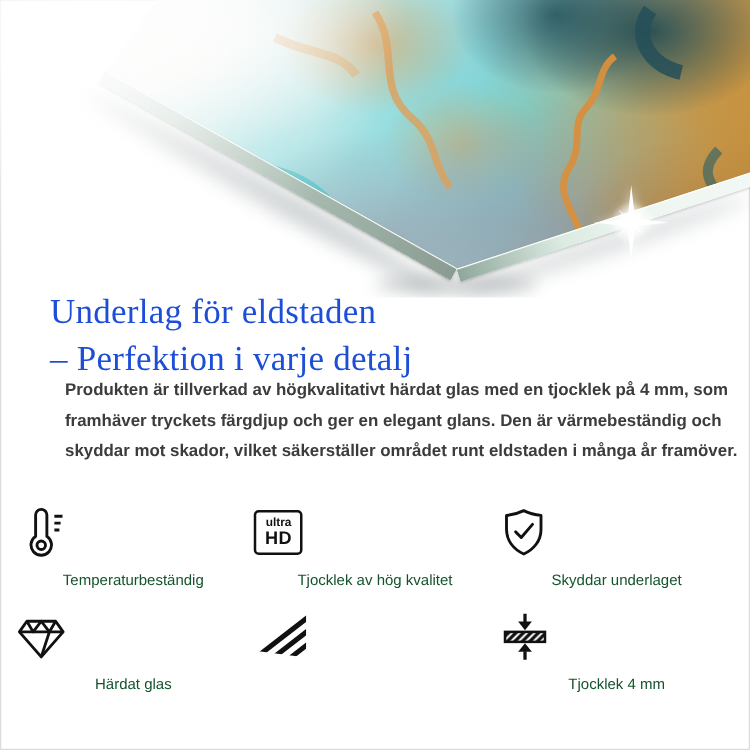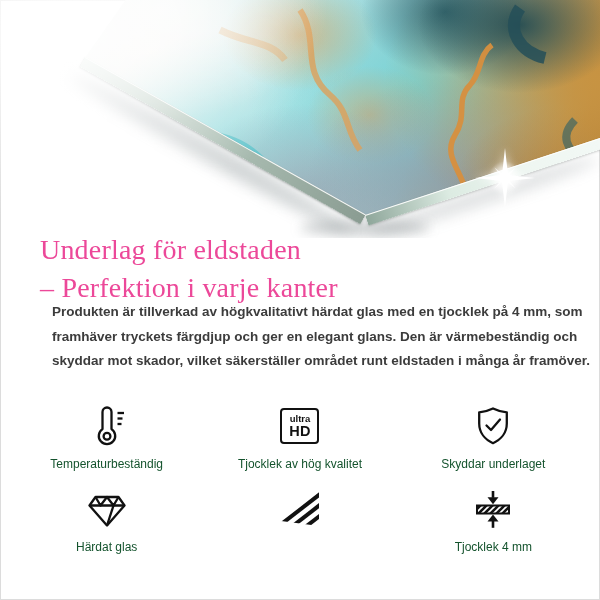--- a/index.html
+++ b/index.html
@@ -39,30 +39,30 @@
     border-top:1px solid rgba(255,255,255,.95);box-shadow:0 1px 2px rgba(70,80,76,.25);}
 
   .white-fade{position:absolute;inset:0;z-index:3;pointer-events:none;background:
     radial-gradient(420px 300px at 55px 35px, rgba(255,255,255,.98), rgba(255,255,255,0) 62%),
     radial-gradient(240px 160px at 160px 8px, rgba(255,255,255,.70), rgba(255,255,255,0) 70%);}
   .sparkle{position:absolute;left:470px;top:143px;width:70px;height:70px;z-index:4;
     filter:drop-shadow(0 0 4px rgba(255,255,255,.95));}
 
   
   h1{position:absolute;left:40px;top:231px;margin:0;font-family:"Liberation Serif","DejaVu Serif",serif;
-     font-weight:400;font-size:28px;line-height:38px;color:#ec4899;letter-spacing:.2px;}
+     font-weight:400;font-size:28px;line-height:38px;color:#1d4ed8;letter-spacing:.2px;}
   h1 span{display:block;}
   .desc{position:absolute;left:40px;top:288px;width:548px;margin:12px;
      font-size:13.5px;line-height:24.5px;color:#3c3c3c;font-weight:bold;}
 
   
   .features{position:absolute;left:10px;top:402px;width:580px;display:grid;
      grid-template-columns:repeat(3,1fr);row-gap:14px;}
   .feature{text-align:center;}
-  .icon-box{height:48px;display:flex;align-items:center;justify-content:center;}
+  .icon-box{height:48px;display:flex;align-items:center;justify-content:flex-start;}
   .feat-label{margin-top:7px;font-size:12px;color:#14532d;}
   .ic{stroke:#111;fill:none;stroke-width:2.3;}
   .hd-box{width:39px;height:36px;border:2.5px solid #111;border-radius:4px;box-sizing:border-box;
      display:flex;flex-direction:column;align-items:center;justify-content:center;color:#111;}
   .hd-top{font-size:9.5px;font-weight:700;line-height:10px;}
   .hd-bottom{font-size:14.5px;font-weight:800;line-height:14px;letter-spacing:.3px;}
 </style>
 </head>
 <body>
 
@@ -96,21 +96,21 @@
           </radialGradient>
       </defs>
       <circle r="17" fill="url(#glow)"></circle>
       <path d="M0 -30 L3 -3 L30 0 L3 3 L0 30 L-3 3 L-30 0 L-3 -3 Z" fill="#ffffff"></path>
       <path d="M0 -30 L3 -3 L30 0 L3 3 L0 30 L-3 3 L-30 0 L-3 -3 Z" fill="#ffffff" opacity="0.8" transform="rotate(45) scale(0.5)"></path>
     </svg>
   </section>
 
   <h1>
     <span>Underlag för eldstaden</span>
-    <span>– Perfektion i varje kanter</span>
+    <span>– Perfektion i varje detalj</span>
   </h1>
 
   <p class="desc">Produkten är tillverkad av högkvalitativt härdat glas med en tjocklek på 4 mm, som framhäver tryckets färgdjup och ger en elegant glans. Den är värmebeständig och skyddar mot skador, vilket säkerställer området runt eldstaden i många år framöver.</p>
 
   <div class="features">
 
     <div class="feature">
       <div class="icon-box">
         <svg width="46" height="46" viewBox="0 0 46 46">
           <path class="ic" d="M18.5 9 a4.5 4.5 0 0 1 9 0 v17.1 a8.2 8.2 0 1 1 -9 0 z" stroke-linejoin="round"></path>

